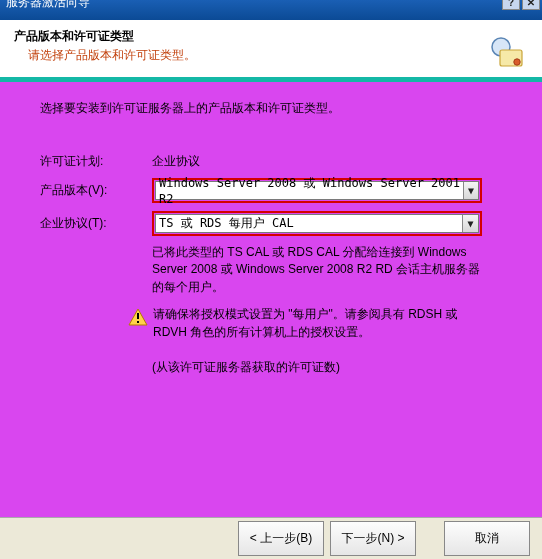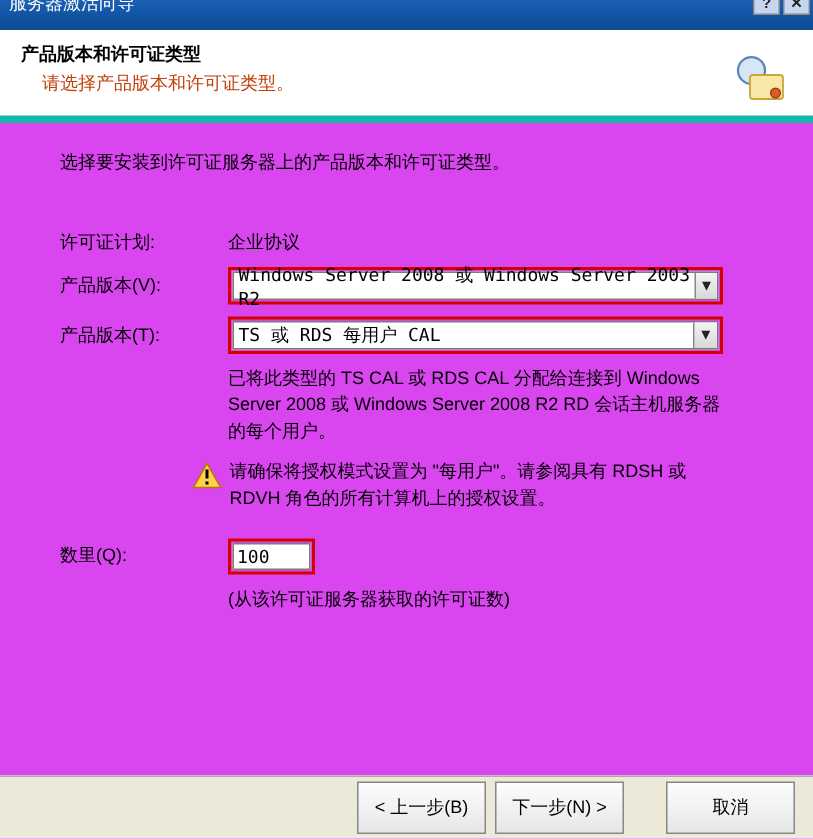--- a/index.html
+++ b/index.html
@@ -152,53 +152,47 @@
 
   <div class="row">
     <div class="row-label">许可证计划:</div>
     <div class="plan-value">企业协议</div>
   </div>
 
   <div class="row">
     <div class="row-label">产品版本(V):</div>
     <div class="dropdown-wrap">
       <div class="dropdown">
-        <span>Windows Server 2008 或 Windows Server 2003 R2</span>
+        <span>Windows Server 2008 或 Windows Server 2001 R2</span>
         <div class="dd-arrow">▼</div>
       </div>
     </div>
   </div>
 
   <div class="row">
-    <div class="row-label">产品版本(T):</div>
+    <div class="row-label">企业协议(T):</div>
     <div class="dropdown-wrap">
       <div class="dropdown">
         <span>TS 或 RDS 每用户 CAL</span>
         <div class="dd-arrow">▼</div>
       </div>
     </div>
   </div>
 
   <div class="desc-block">已将此类型的 TS CAL 或 RDS CAL 分配给连接到 Windows Server 2008 或 Windows Server 2008 R2 RD 会话主机服务器的每个用户。</div>
 
   <div class="warn-row">
     <svg class="warn-icon" viewBox="0 0 20 18">
       <polygon points="10,1 19,17 1,17" fill="#ffd24a" stroke="#b37a00" stroke-width="1"></polygon>
       <rect x="9" y="5" width="2" height="6" fill="#000"></rect>
       <rect x="9" y="13" width="2" height="2" fill="#000"></rect>
     </svg>
     <div style="line-height:1.45;">请确保将授权模式设置为 "每用户"。请参阅具有 RDSH 或 RDVH 角色的所有计算机上的授权设置。</div>
   </div>
 
-  <div class="row" style="margin-top:6px;">
-    <div class="row-label">数里(Q):</div>
-    <div class="qty-wrap">
-      <input class="qty-input" value="100" style="">
-    </div>
-  </div>
   <div class="qty-note">(从该许可证服务器获取的许可证数)</div>
 </div>
 
 <div class="footer">
   <button class="btn">&lt; 上一步(B)</button>
   <button class="btn">下一步(N) &gt;</button>
   <div class="gap"></div>
   <button class="btn">取消</button>
 </div>
 

